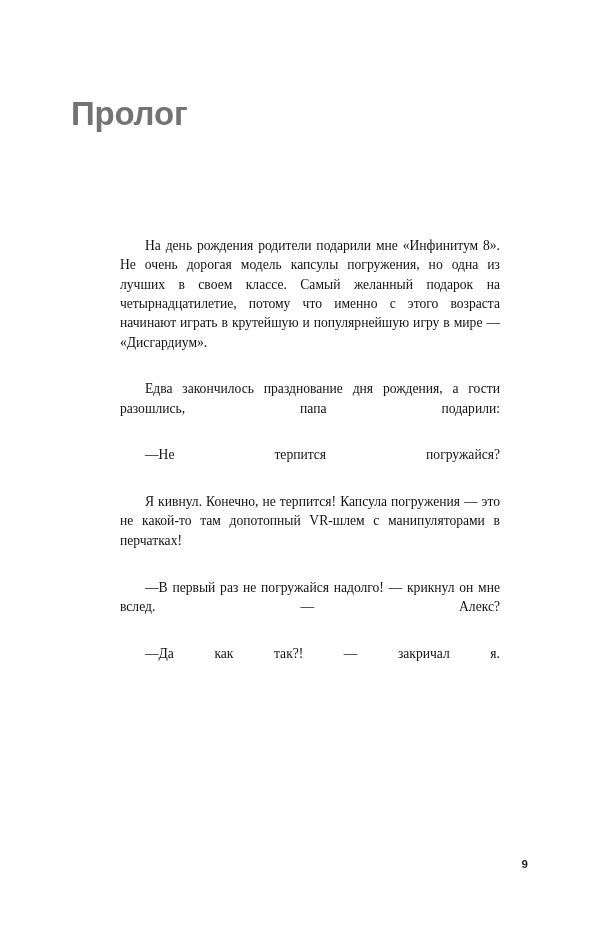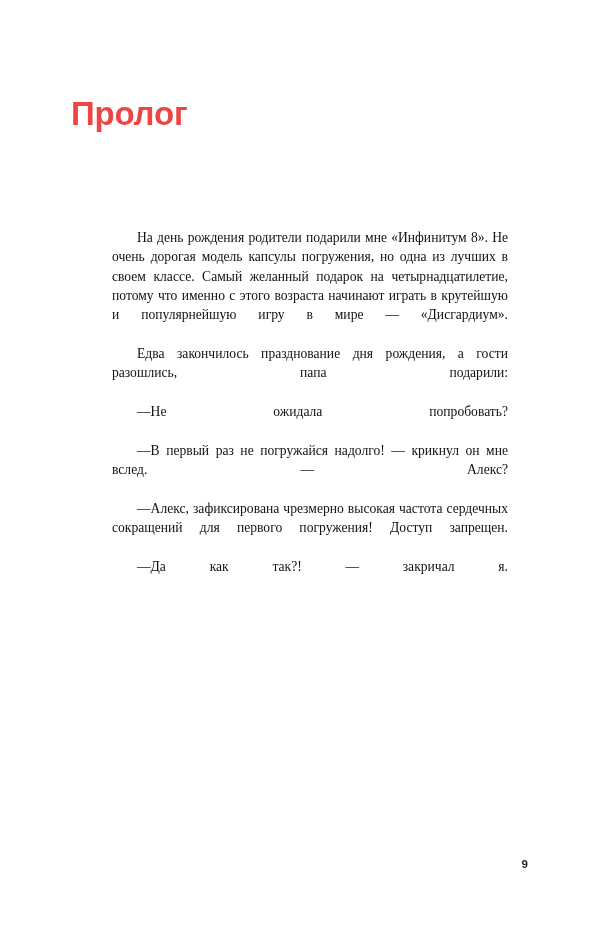--- a/index.html
+++ b/index.html
@@ -26,35 +26,35 @@
   
   .chapter-title {
     position: absolute;
     left: 71px;
     top: 72px;
     font-family: "Liberation Sans", "DejaVu Sans", sans-serif;
     font-size: 33px;
     font-weight: 700;
     line-height: 40px;
     letter-spacing: -0.2px;
-    color: #ef4444;
+    color: #737373;
     white-space: nowrap;
     text-align: right;
   }
 
   
   .text-column {
     position: absolute;
     left: 112px;
     top: 228px;
     width: 396px;
   }
 
   .para {
-    margin: 0;
+    margin: 8px;
     font-size: 13.6px;
     line-height: 19.35px;
     text-align: justify;
     text-justify: inter-word;
     text-indent: 25px;
     color: #111111;
     hyphens: manual;
     -webkit-hyphens: manual;
   }
 
@@ -81,21 +81,21 @@
 </head>
 <body>
 
 <div class="page">
 
   <h1 class="chapter-title">Пролог</h1>
 
   <div class="text-column">
     <p class="para">На день рождения родители подарили мне «Инфинитум 8». Не очень дорогая модель капсулы погружения, но одна из лучших в своем классе. Самый желанный подарок на четырнадцатилетие, потому что именно с этого возраста начинают играть в крутейшую и популярнейшую игру в мире — «Дисгардиум».</p>
     <p class="para">Едва закончилось празднование дня рождения, а гости разошлись, папа подарили:</p>
-    <p class="para">—Не ожидала попробовать?</p>
+    <p class="para">—Не терпится погружайся?</p>
+    <p class="para">Я кивнул. Конечно, не терпится! Капсула погружения — это не какой-то там допотопный VR-шлем с манипуляторами в перчатках!</p>
     <p class="para">—В первый раз не погружайся надолго! — крикнул он мне вслед. — Алекс?</p>
-    <p class="para">—Алекс, зафиксирована чрезмерно высокая частота сердечных сокращений для первого погружения! Доступ запрещен.</p>
     <p class="para">—Да как так?! — закричал я.</p>
   </div>
 
   <div class="page-number">9</div>
 
 </div>
 
 </body></html>

